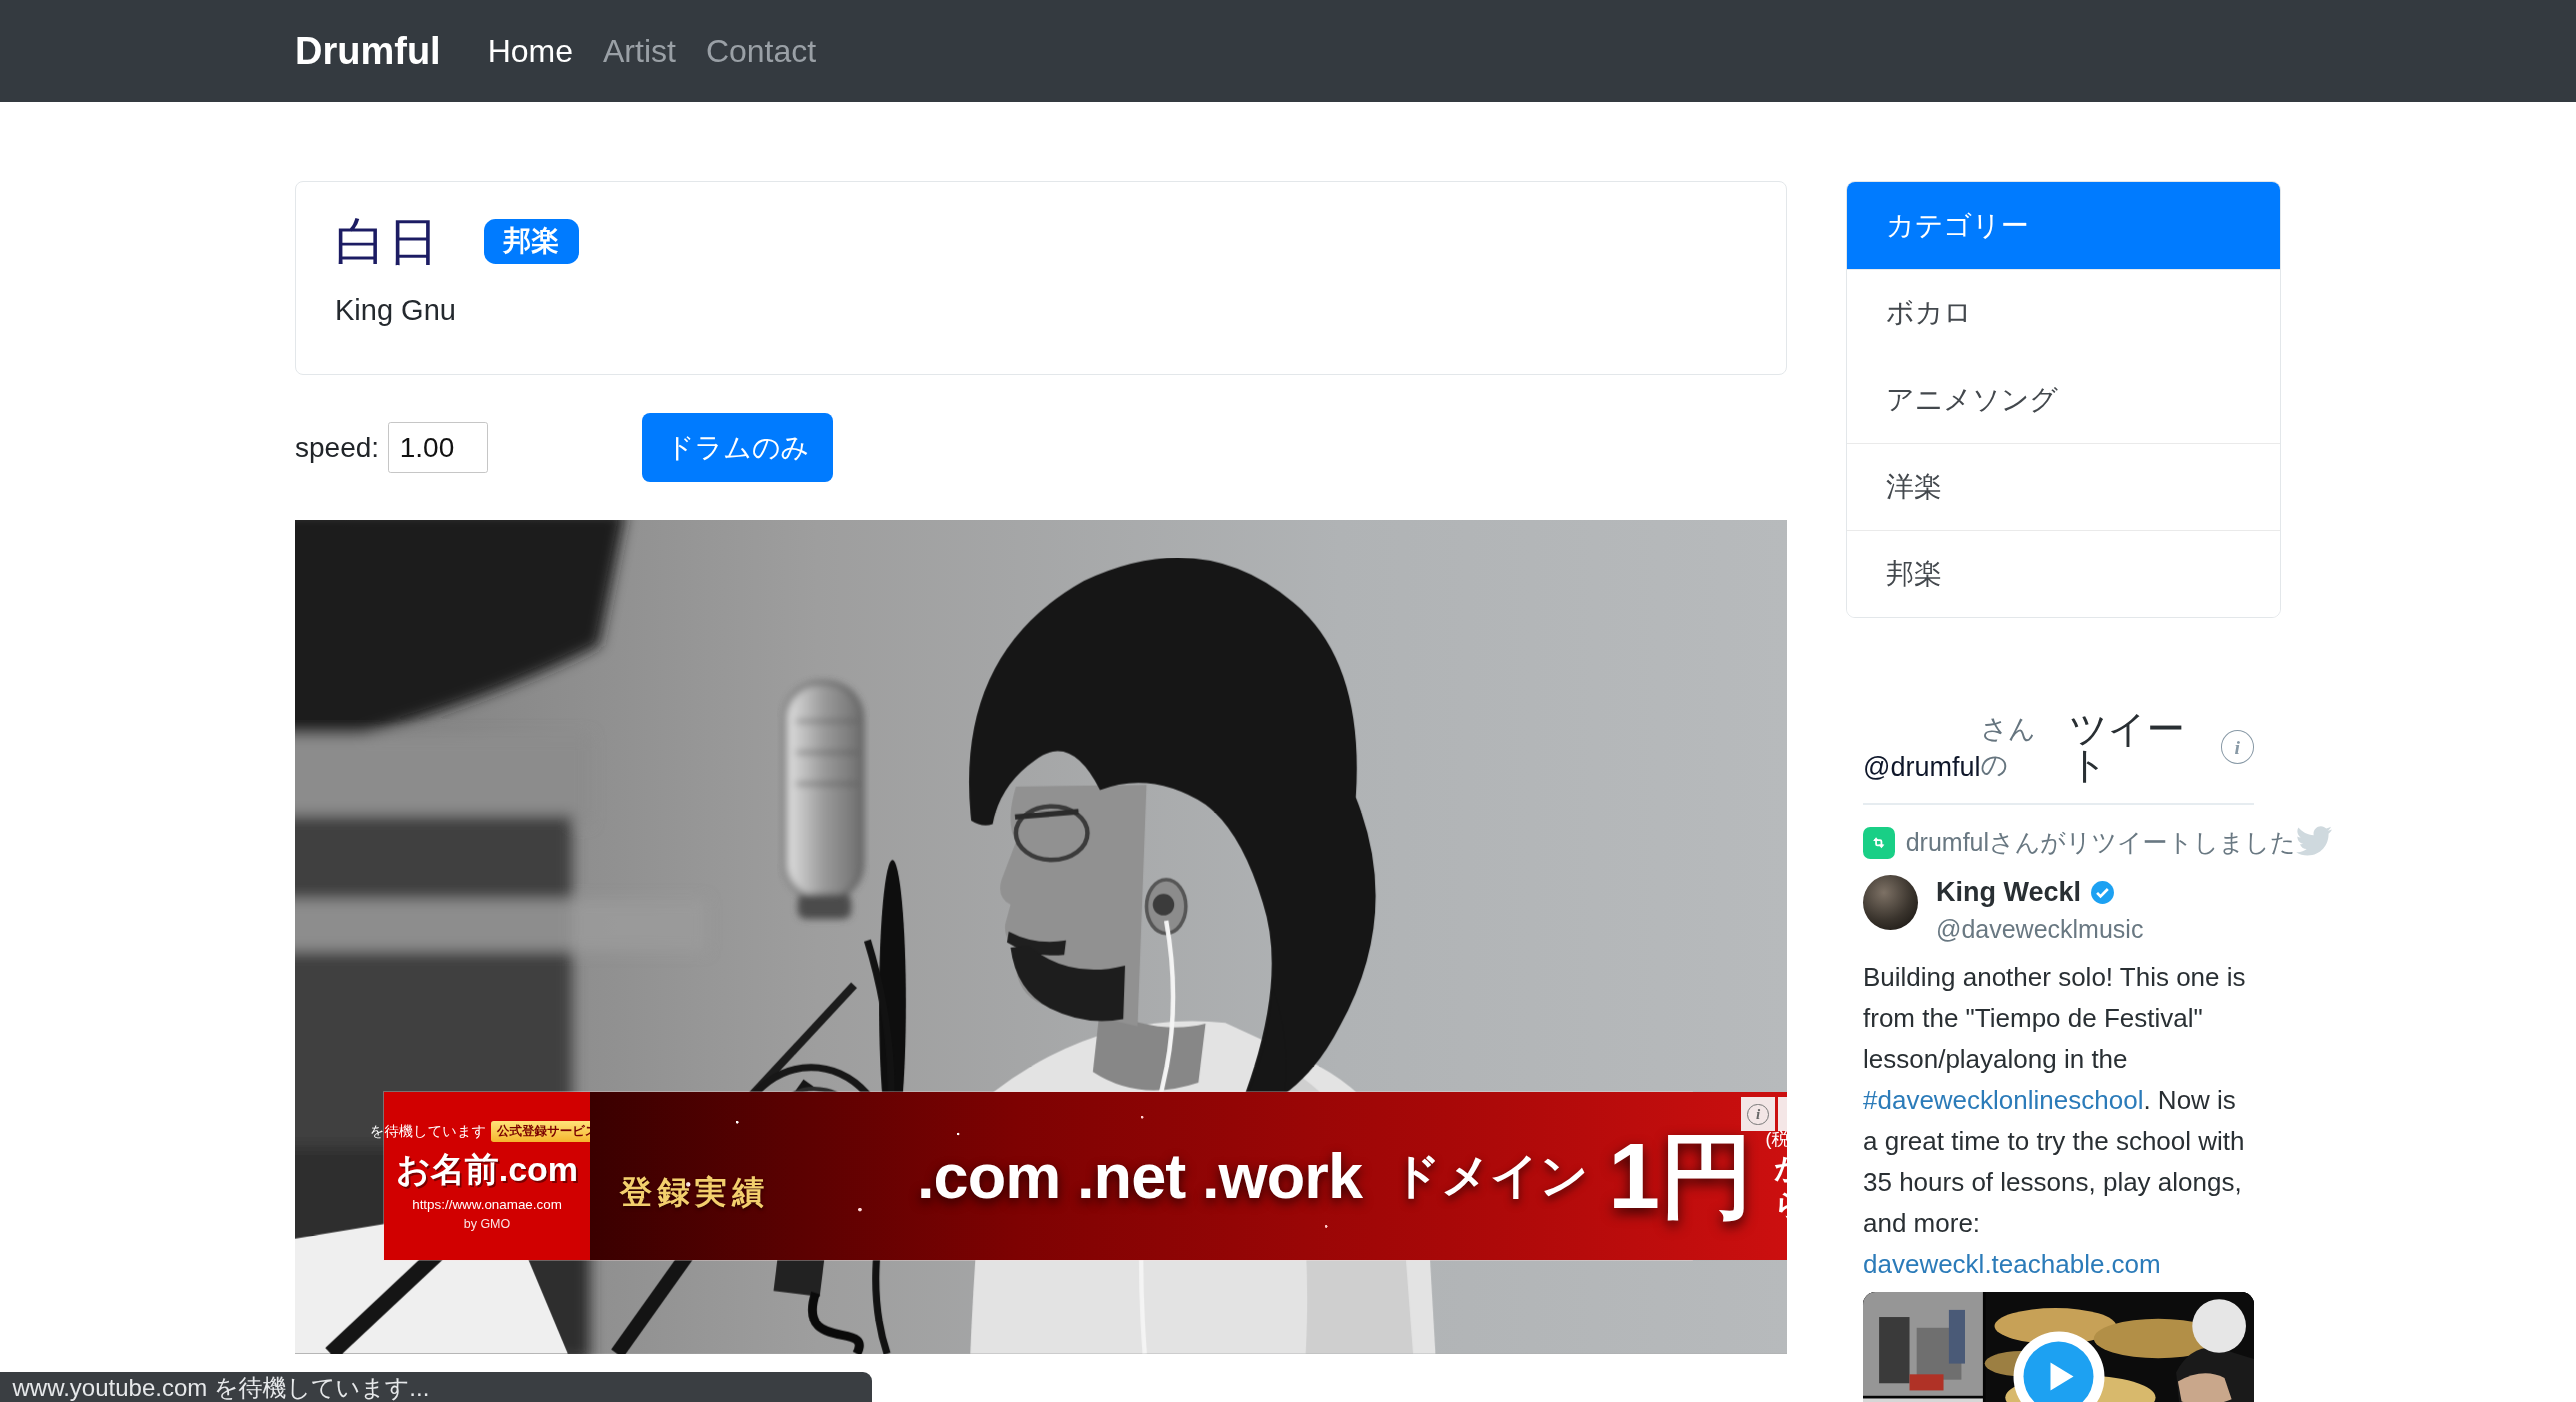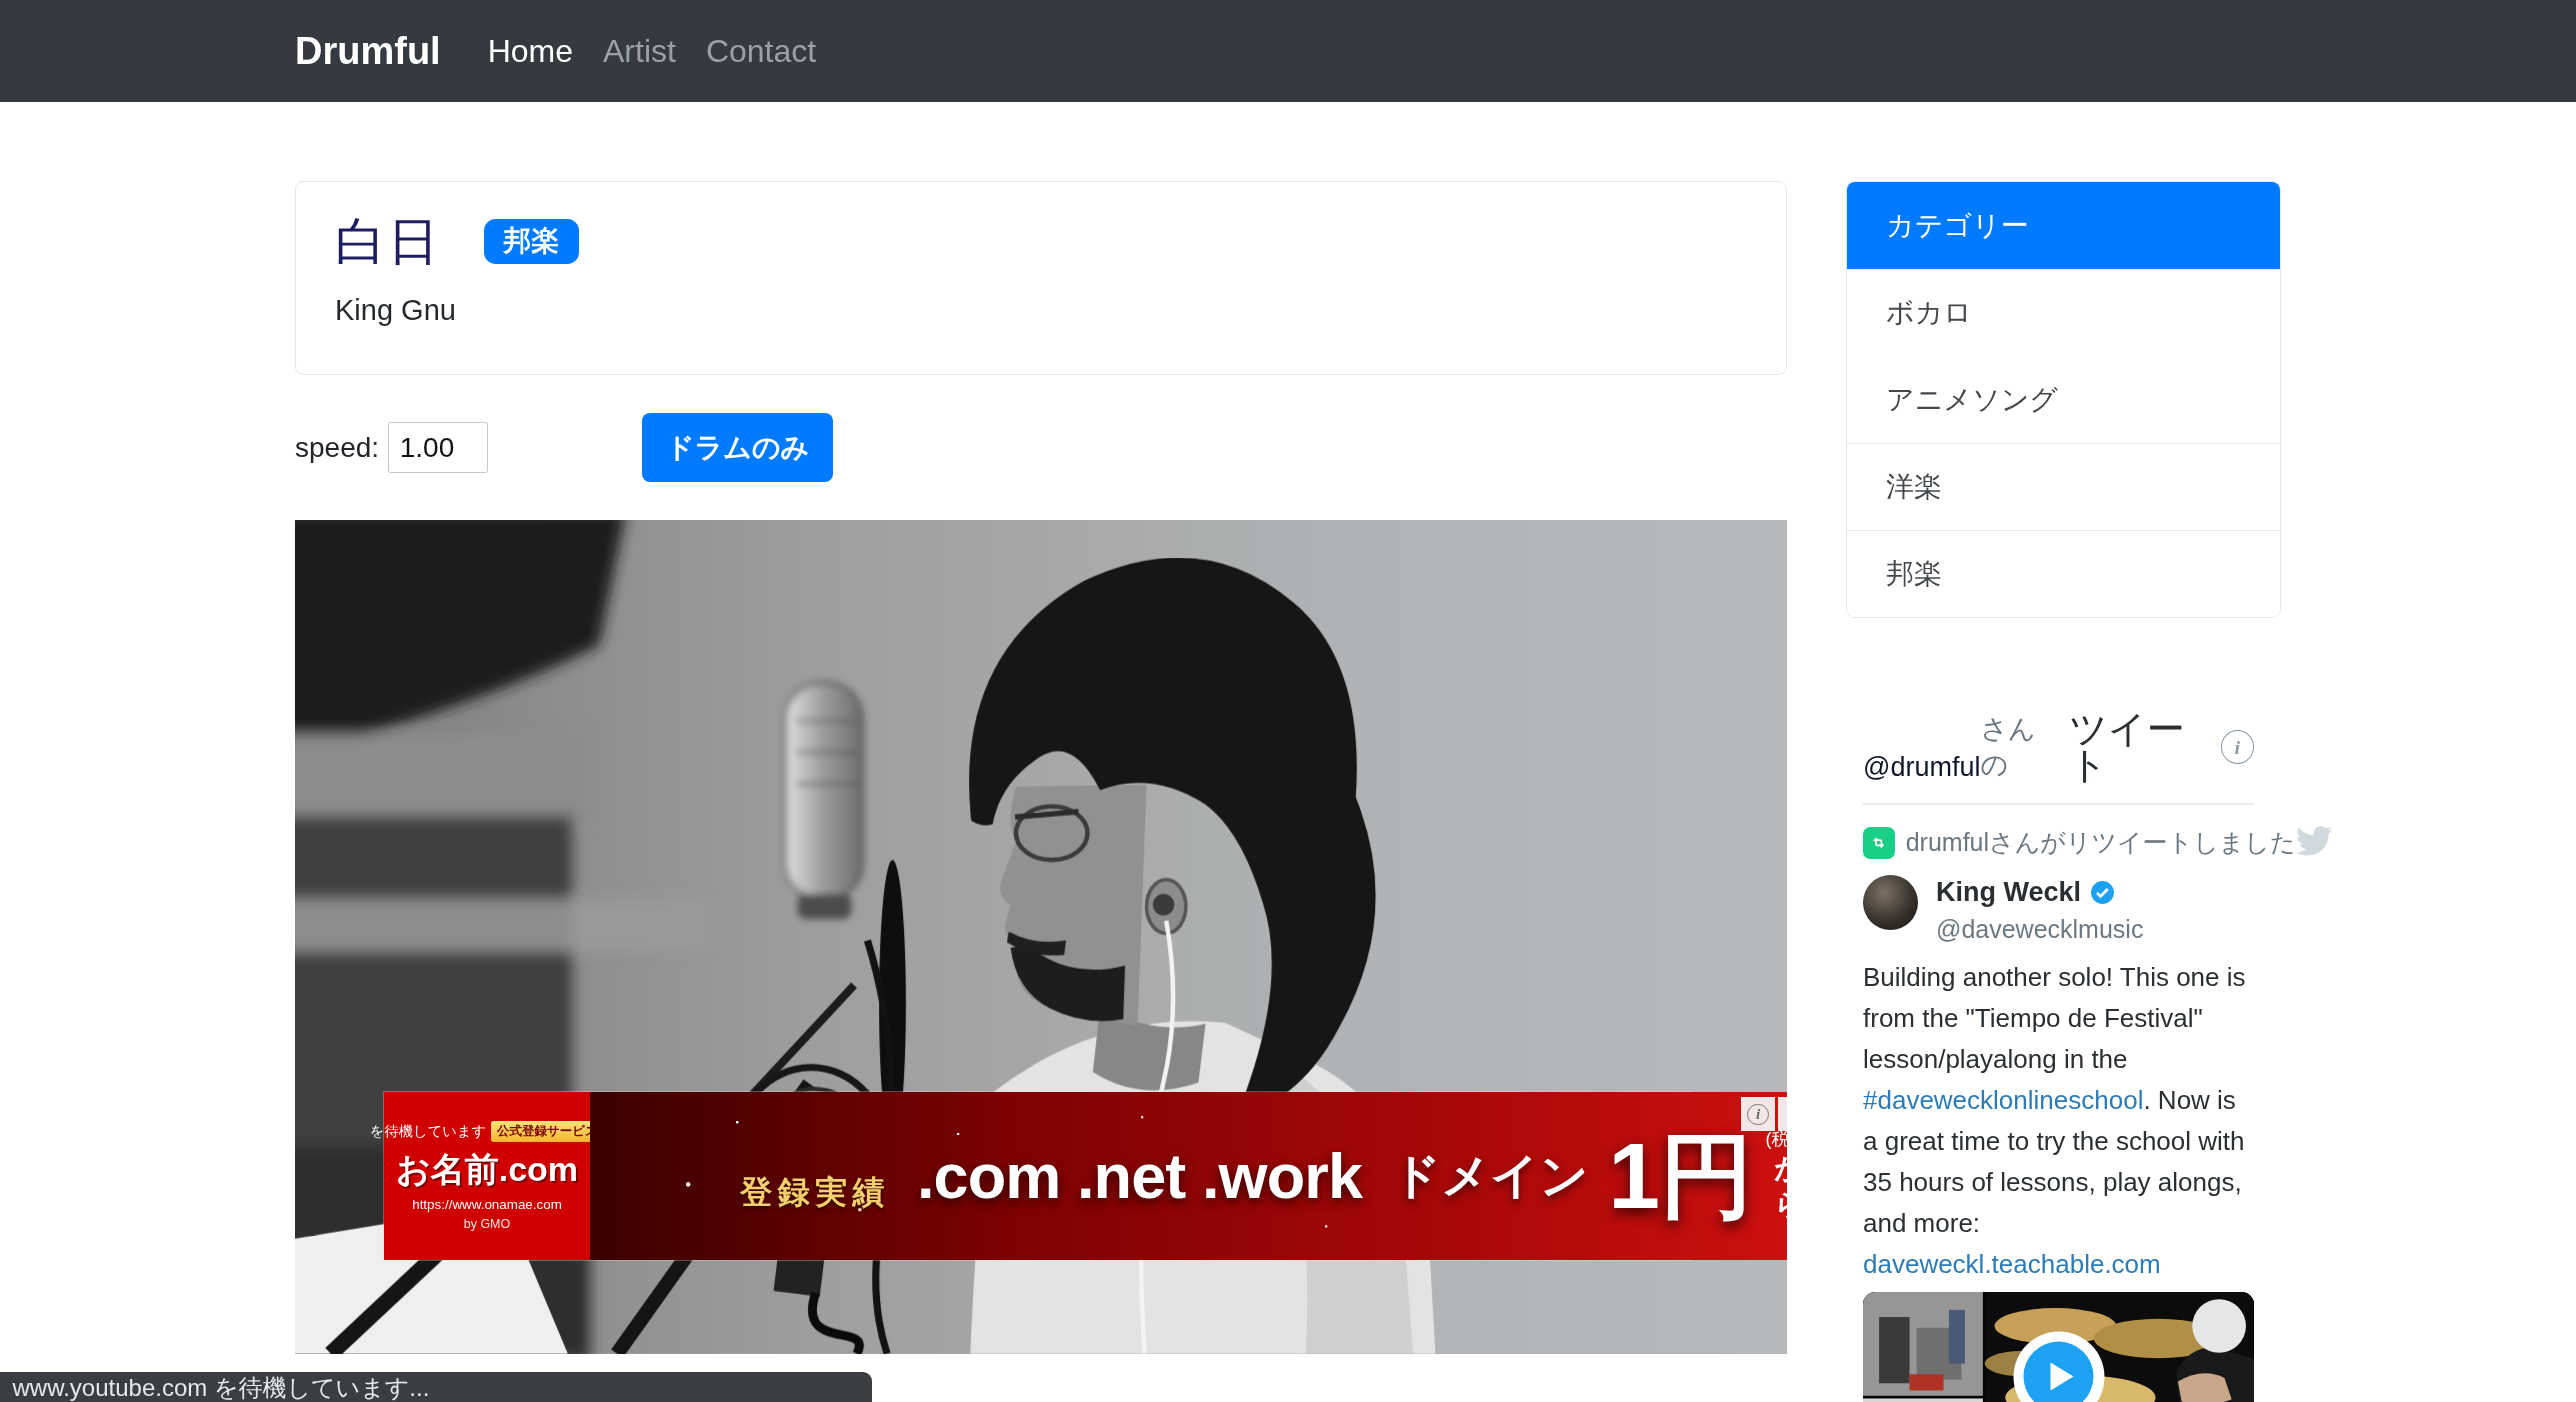--- a/index.html
+++ b/index.html
@@ -24,21 +24,21 @@
   .song-badge { background:#007bff; color:#fff; font-size:28px; font-weight:700;
     padding:8px 19.7px 9.8px; border-radius:11.6px; line-height:1; }
   .song-artist { margin-top:27px; font-size:29px; color:#24292e; }
 
   
   .controls { margin-top:38px; display:flex; align-items:center; height:69px; }
   .speed-label { font-size:28px; color:#212529; margin-right:9px; }
   .speed-input { width:100px; height:51px; font-size:28px; padding-left:10.7px;
     border:1.8px solid #c6c6c6; border-radius:2.7px; color:#111; font-family:inherit; }
   .drums-btn { margin-left:154px; width:191px; height:69px; background:#007bff; color:#fff;
-    font-size:28px; border:none; border-radius:8px; font-family:inherit; cursor:pointer;font-weight:bold; }
+    font-size:28px; border:none; border-radius:8px; font-family:inherit; cursor:pointer; }
 
   
   .video { margin-top:38px; position:relative; width:1492px; height:834px; background:#a9a9a9; overflow:hidden; }
   .scene { position:absolute; inset:0; }
 
   
   .ad { position:absolute; left:89px; top:572px; width:1308px; height:168px; display:flex;
     box-shadow:0 0 0 0.9px rgba(255,220,220,.35); }
   .ad-logo { width:206px; background:#d10000; color:#fff; display:flex; flex-direction:column;
     align-items:center; justify-content:center; gap:4.5px; }
@@ -50,21 +50,21 @@
   .ad-logo-by { font-size:12.5px; opacity:.9; }
   .ad-main { flex:1; position:relative; display:flex; align-items:center; padding-left:30px;
     background:
       radial-gradient(2.7px 2.7px at 12% 18%, #fff 40%, transparent 60%),
       radial-gradient(3.6px 3.6px at 22% 70%, #ffd9d9 40%, transparent 60%),
       radial-gradient(2.7px 2.7px at 30% 25%, #fff 40%, transparent 60%),
       radial-gradient(4.5px 4.5px at 8% 55%, #ffecec 40%, transparent 60%),
       radial-gradient(2.7px 2.7px at 45% 15%, #ffd0d0 40%, transparent 60%),
       radial-gradient(2.7px 2.7px at 60% 80%, #ffc9c9 40%, transparent 60%),
       linear-gradient(90deg,#3a0000,#7e0202 35%,#a80808 70%,#cf1010 100%); }
-  .ad-gold { width:295px; text-align:right; color:#f3cf6d; line-height:1.2;margin-top:33px; }
+  .ad-gold { width:295px; text-align:left; color:#f3cf6d; line-height:1.2;margin-top:33px; }
   .ad-gold .g1 { font-size:32px; font-weight:700; letter-spacing:5.4px; text-shadow:0 1.8px 3.6px #2a0000; }
   .ad-gold .g2 { font-size:45px; font-weight:700; text-shadow:0 1.8px 4.5px #2a0000; white-space:nowrap; }
   .ad-tlds { font-size:63px; font-weight:700; color:#fff; margin-left:27px; white-space:nowrap;
     text-shadow:0 3.6px 10.7px rgba(0,0,0,.65); letter-spacing:-0.9px; }
   .ad-domain { font-size:48px; font-weight:700; color:#fff; margin-left:30px; white-space:nowrap;
     text-shadow:0 3.6px 9px rgba(0,0,0,.6); }
   .ad-price { font-size:93px; font-weight:700; color:#fff; margin-left:19.7px; line-height:1;
     text-shadow:0 4.5px 12.5px rgba(0,0,0,.7); white-space:nowrap; }
   .ad-tax { margin-left:9px; color:#fff; text-align:center; line-height:1.25; }
   .ad-tax .t1 { font-size:18px; }

